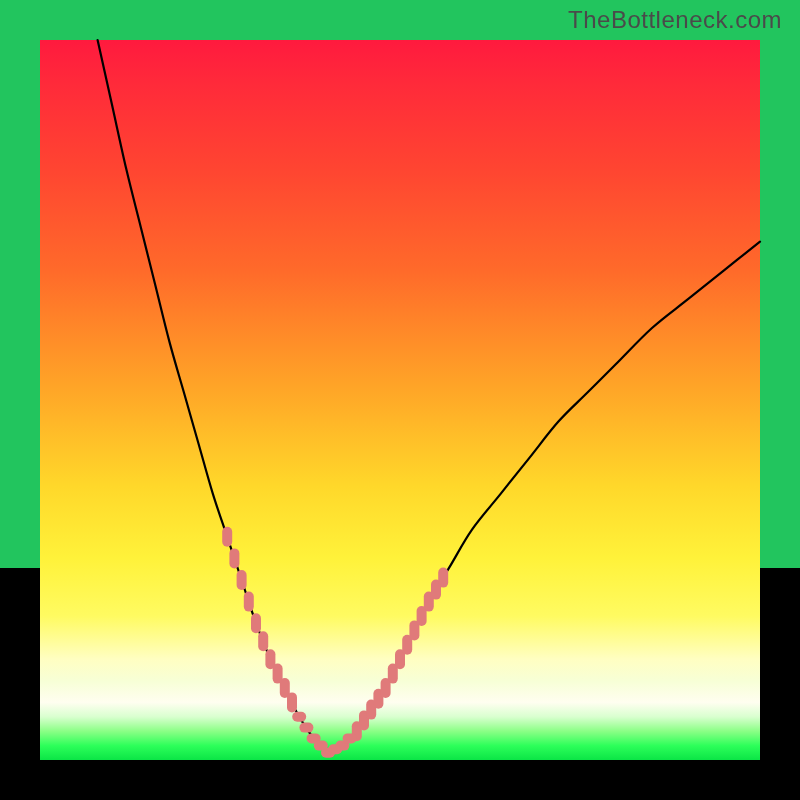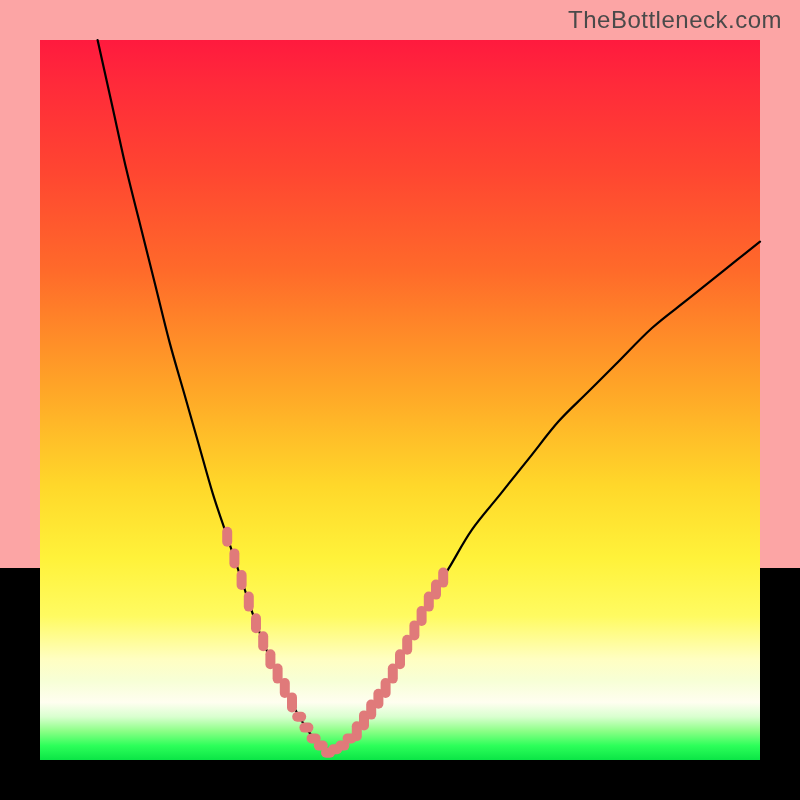--- a/index.html
+++ b/index.html
@@ -8,21 +8,21 @@
     width: 800px;
     height: 800px;
     overflow: hidden;
     background: #000;
     font-family: Arial, Helvetica, sans-serif;
   }
   .frame {
     position: relative;
     width: 800px;
     height: 568px;
-    background: #fca5a5;
+    background: #22c55e;
   }
   .plot-area {
     position: absolute;
     left: 40px;
     top: 40px;
     width: 720px;
     height: 720px;
     
     background: linear-gradient(to bottom,
       #ff1a3e 0%,

